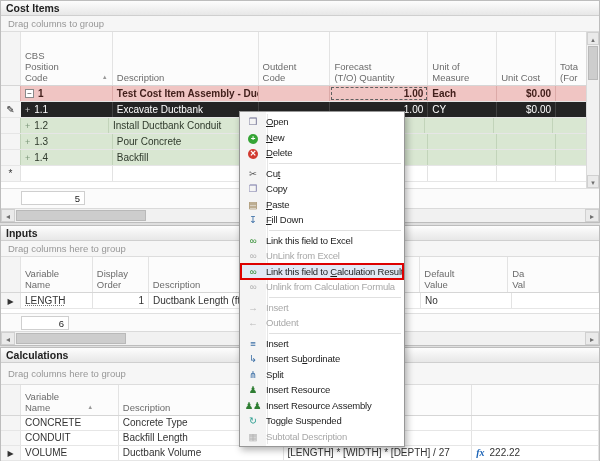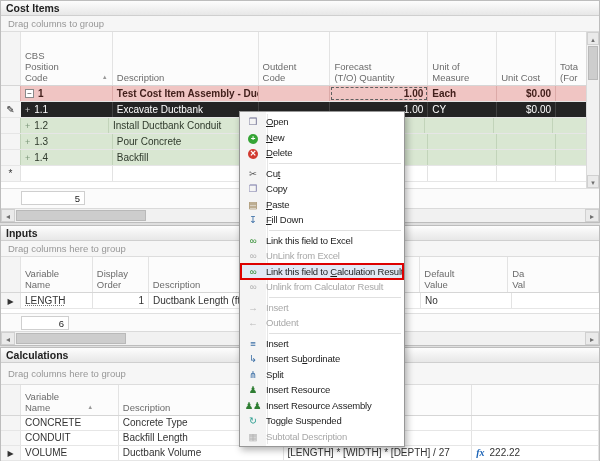--- a/index.html
+++ b/index.html
@@ -332,21 +332,21 @@
         <span class="mico" style="color: rgb(176, 176, 176);">∞</span>
         <span class="mlabel">UnLink from Excel</span>
       </div>
       <div class="mi hl">
         <span class="mico" style="color: rgb(46, 139, 46);">∞</span>
         <span class="mlabel">Link this field to <u>C</u>alculation Result</span>
         <span class="redbox"></span>
       </div>
       <div class="mi dis">
         <span class="mico" style="color: rgb(176, 176, 176);">∞</span>
-        <span class="mlabel">Unlink from Calculator Result</span>
+        <span class="mlabel">Unlink from Calculation Formula</span>
       </div>
       <div class="msep"></div>
       <div class="mi dis">
         <span class="mico" style="color: rgb(184, 184, 184);">→</span>
         <span class="mlabel">Insert</span>
       </div>
       <div class="mi dis">
         <span class="mico" style="color: rgb(184, 184, 184);">←</span>
         <span class="mlabel">Outdent</span>
       </div>

